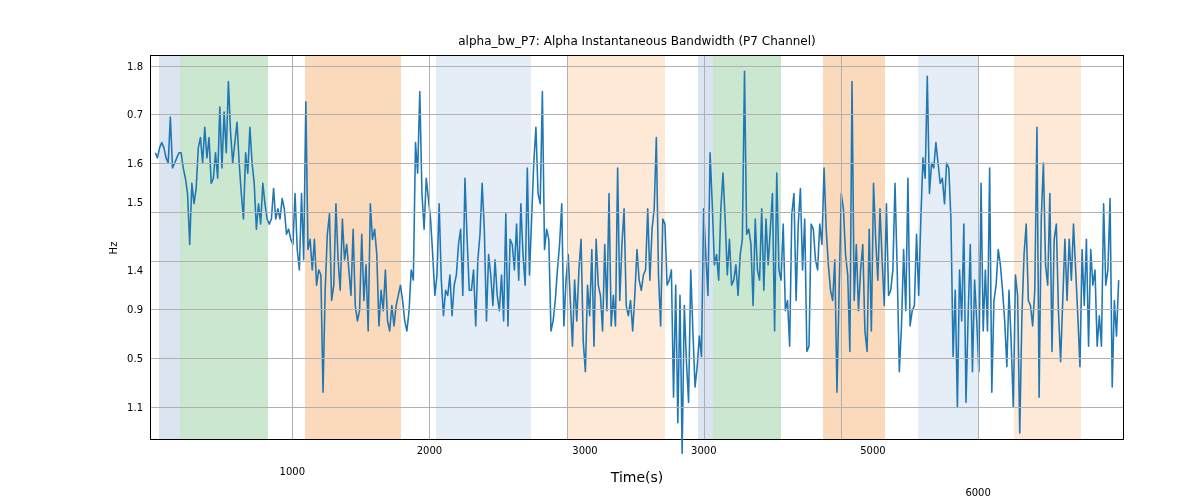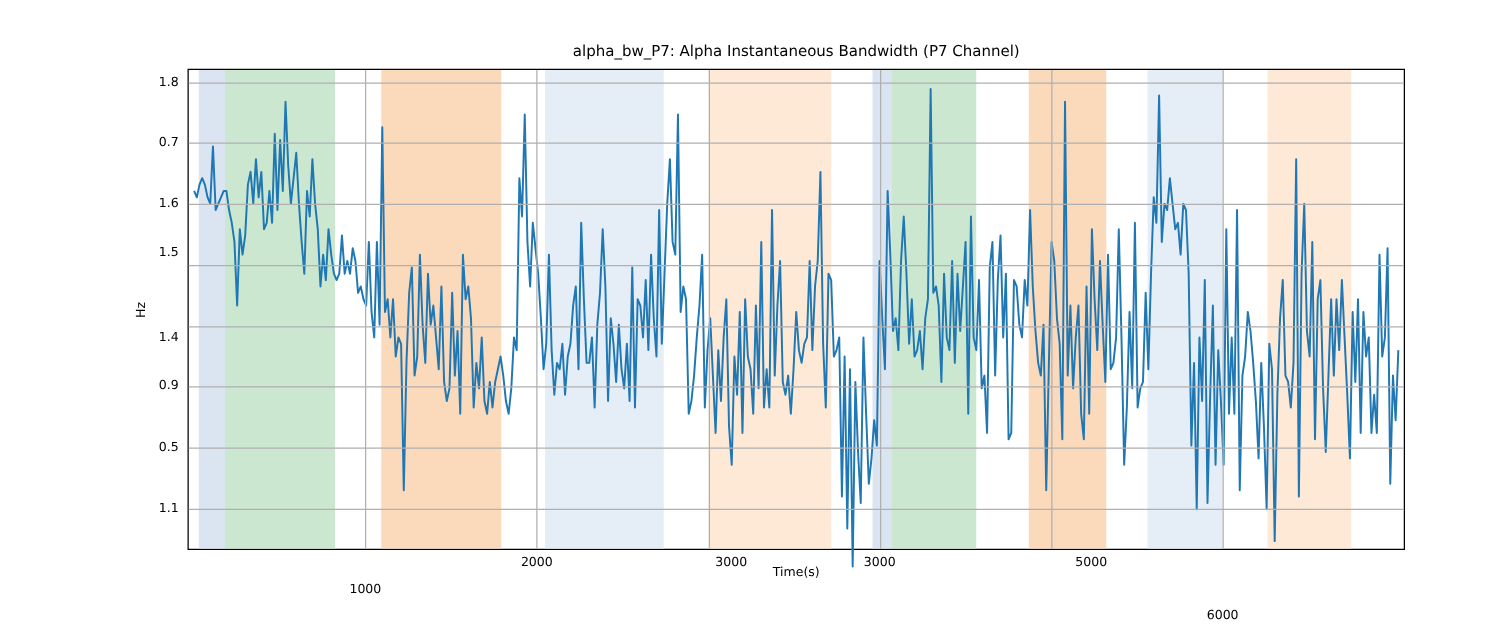--- a/index.html
+++ b/index.html
@@ -58,23 +58,23 @@
     position: absolute;
     right: 100%;
     margin-right: 8px;
     transform: translateY(-50%);
     font-size: 10px;
   }
   .xlabel {
     position: absolute;
     left: 50%;
     top: 100%;
-    margin-top: 14px;
+    margin-top: 30px;
     transform: translateX(-50%);
-    font-size: 10px;
+    font-size: 14px;
   }
   .ylabel {
     position: absolute;
     left: -44px;
     top: 50%;
     transform: translateY(-50%) rotate(-90deg);
     transform-origin: center;
     font-size: 10px;
   }
   .title {

